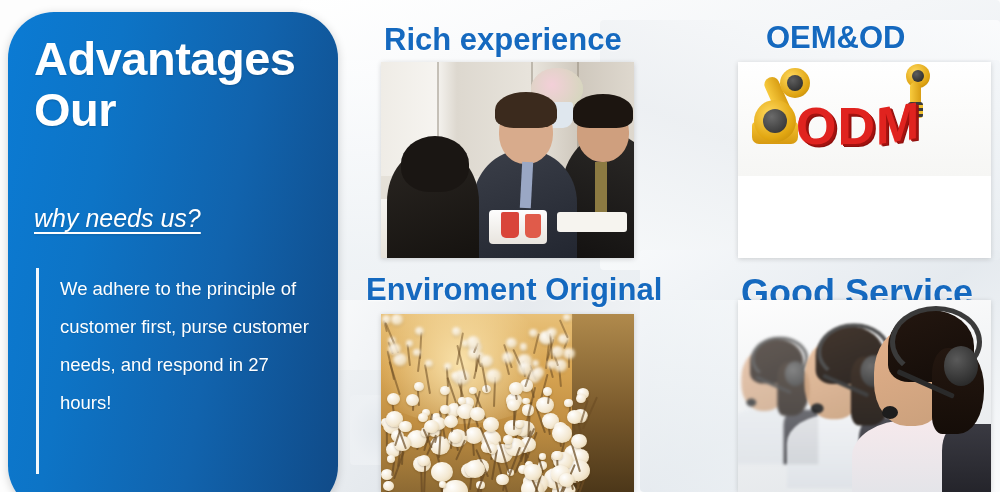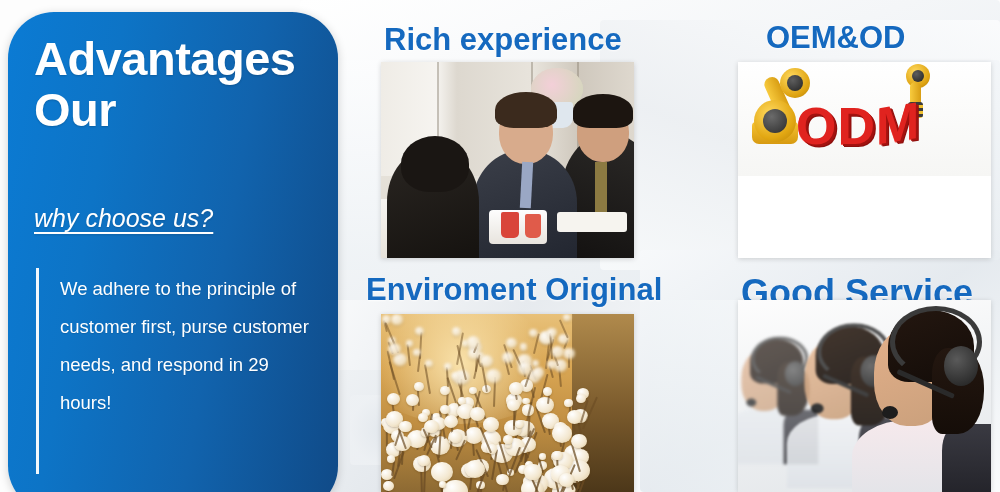--- a/index.html
+++ b/index.html
@@ -183,23 +183,23 @@
     <div class="blob bw8"></div>
     <div class="blob bw9"></div>
   </div>
 
   <div class="panel">
     <div class="panel-inner">
       <div class="title">
         <span class="ln">Advantages</span>
         <span class="ln">Our</span>
       </div>
-      <div class="subtitle">why choose us?</div>
+      <div class="subtitle">why needs us?</div>
       <div class="rule"></div>
-      <div class="body-text">We adhere to the principle of customer first, purse customer needs, and respond in 29 hours!</div>
+      <div class="body-text">We adhere to the principle of customer first, purse customer needs, and respond in 27 hours!</div>
     </div>
   </div>
 
   <div class="hd hd-oem">OEM&amp;OD</div>
   <div class="hd hd-rich">Rich experience</div>
   <div class="hd hd-env">Enviroment Original</div>
   <div class="hd hd-svc">Good Service</div>
 
   <div class="card card-meeting">
     <div class="meet">

